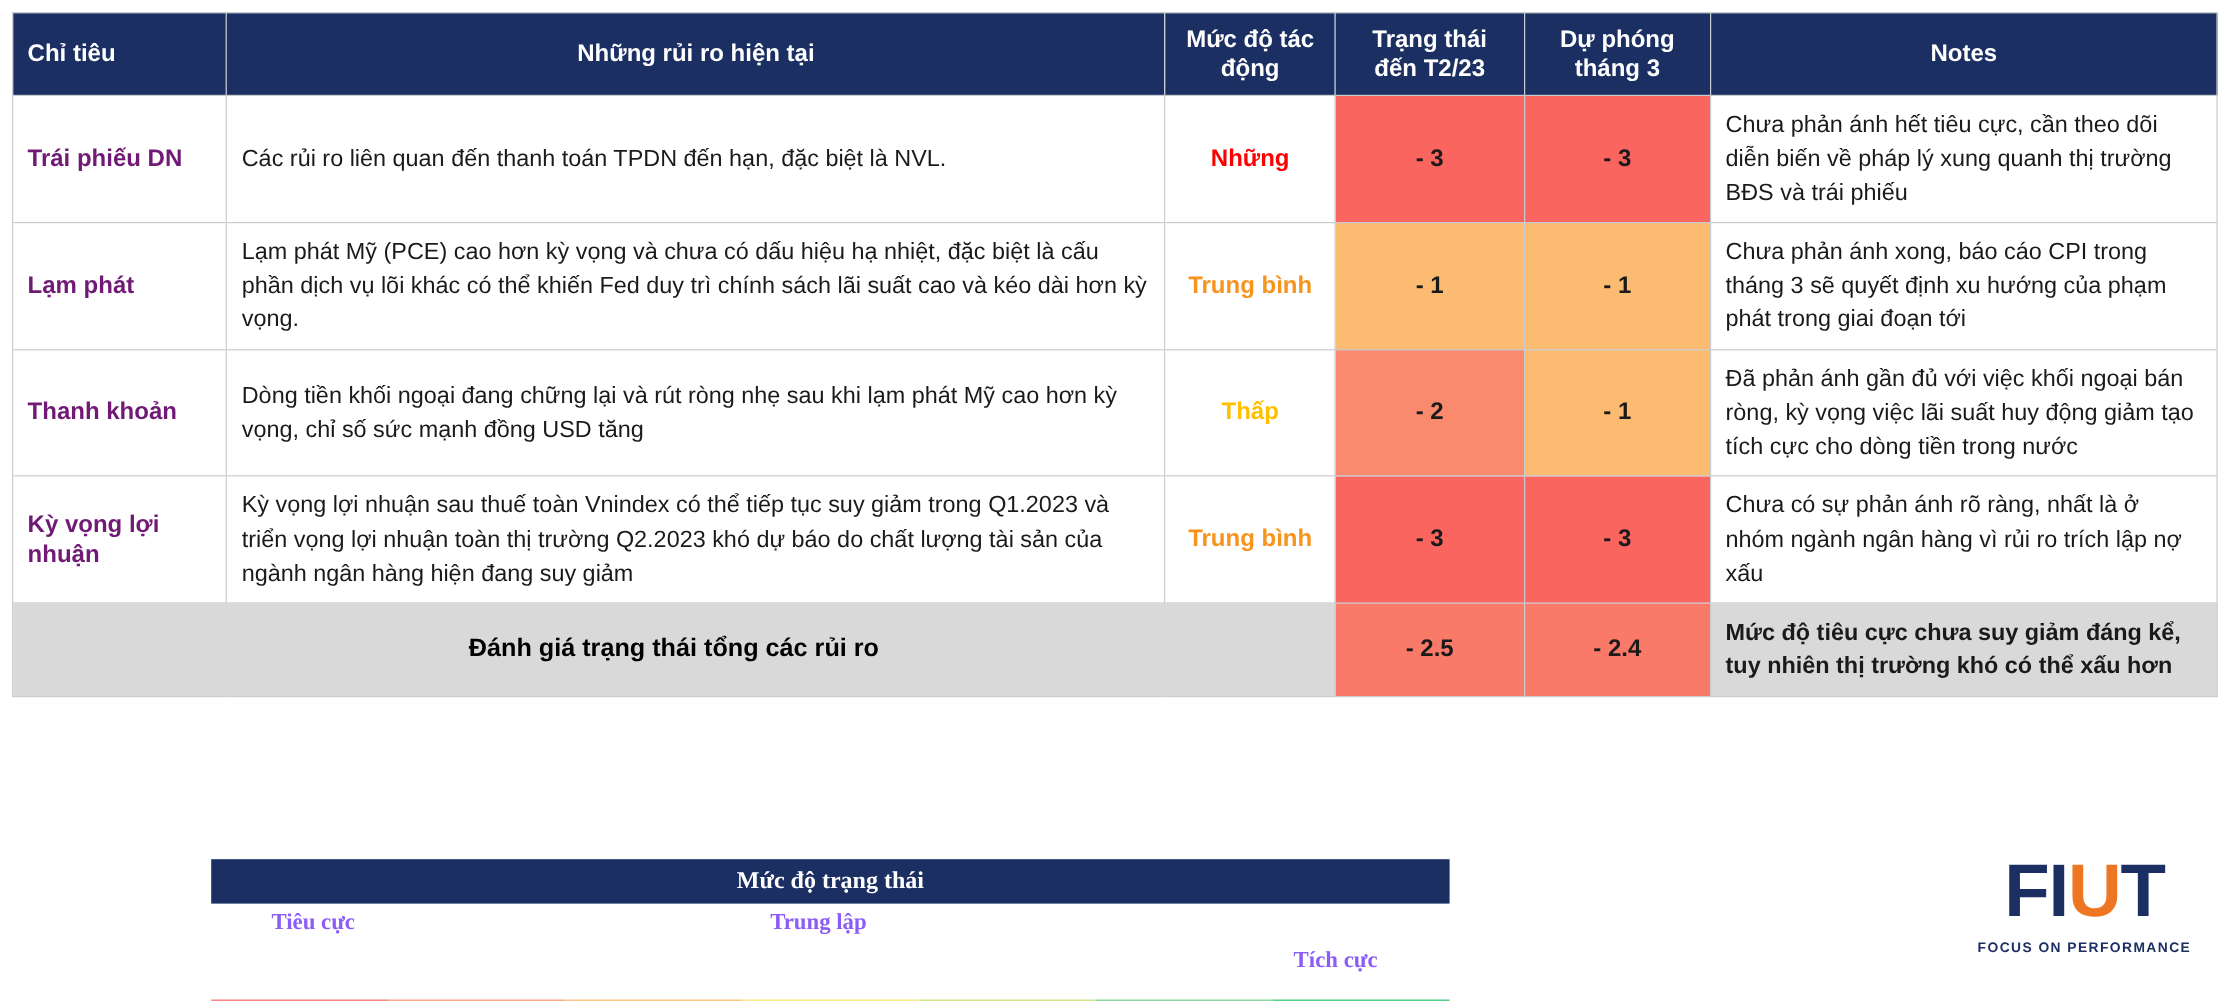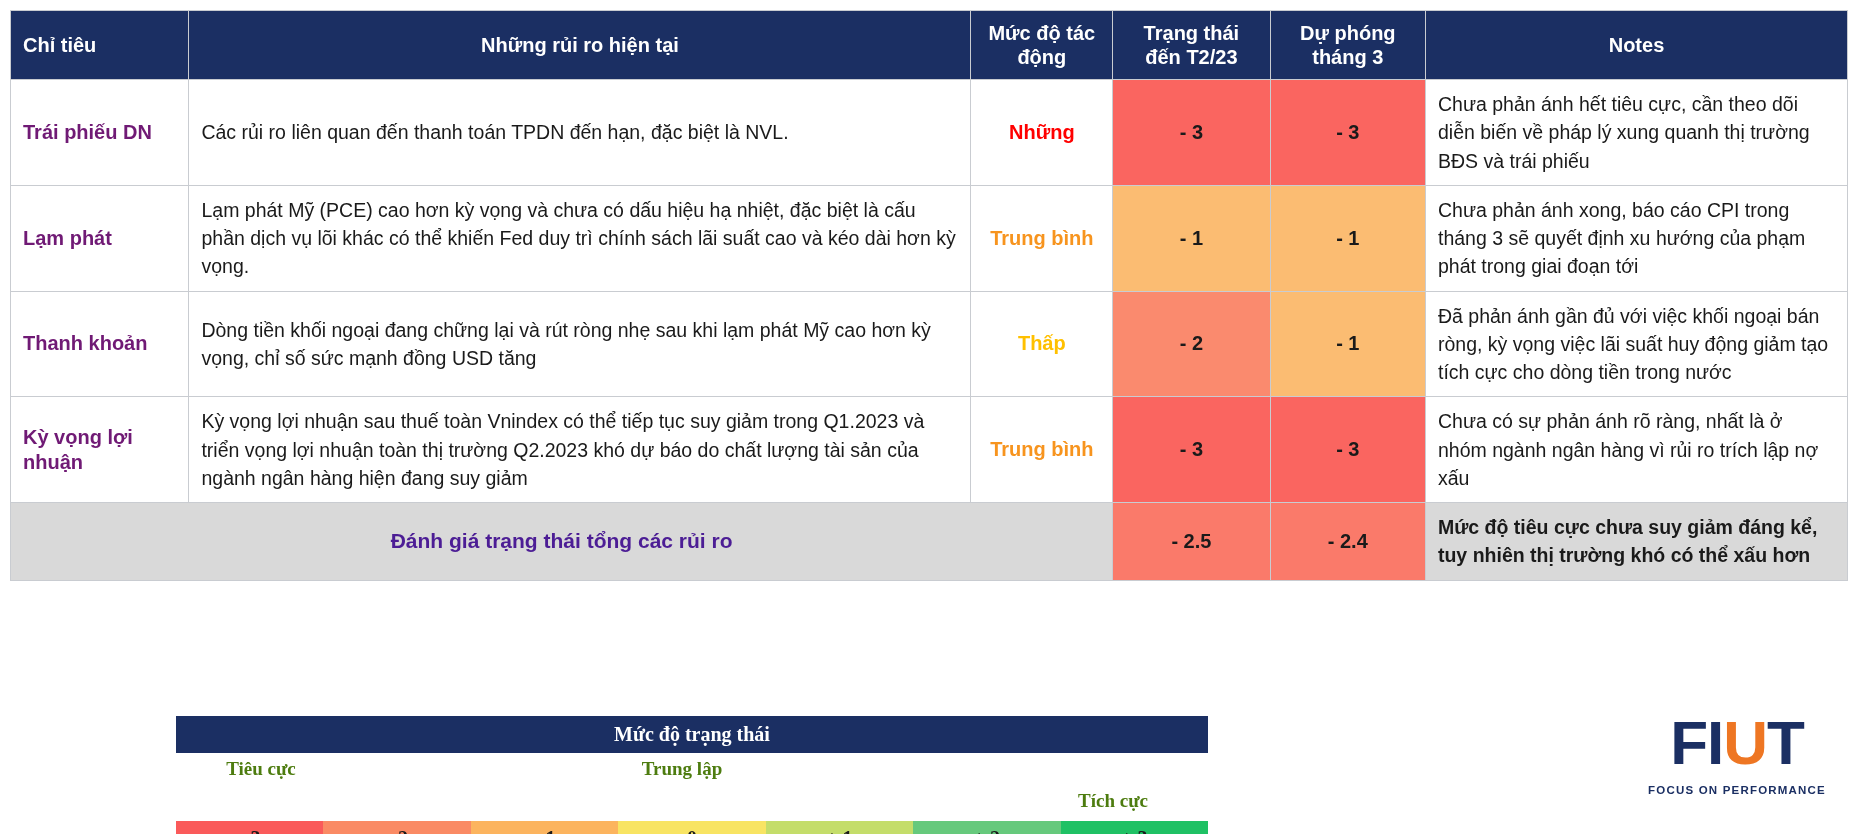--- a/index.html
+++ b/index.html
@@ -73,21 +73,21 @@
     line-height: 1.45;
   }
 
   tr.summary td {
     background: #d9d9d9;
   }
   td.summary-label {
     text-align: center;
     font-size: 21px;
     font-weight: bold;
-    color: #4c1d95;
+    color: #000000;
   }
   td.summary-notes {
     font-size: 19.5px;
     font-weight: bold;
     color: #1a1a1a;
     line-height: 1.45;
   }
 
   
   .legend {
@@ -102,22 +102,22 @@
     color: #ffffff;
     font-size: 20px;
     font-weight: bold;
     text-align: center;
     padding: 7px 0;
   }
   .legend-captions {
     display: flex;
     font-size: 19px;
     font-weight: bold;
-    color: #4d7c0f;
-    padding: 5px 0 9px 0;
+    color: #8b5cf6;
+    padding: 5px 0 21px 0;
   }
   .legend-captions span { display: block; }
   .cap-neg  { width: 170px; text-align: center; }
   .cap-neu  { flex: 1; text-align: center; }
   .cap-pos  { width: 190px; text-align: center; margin-top: 32px; }
   .legend-scale {
     display: flex;
     height: 34px;
   }
   .legend-scale div {

